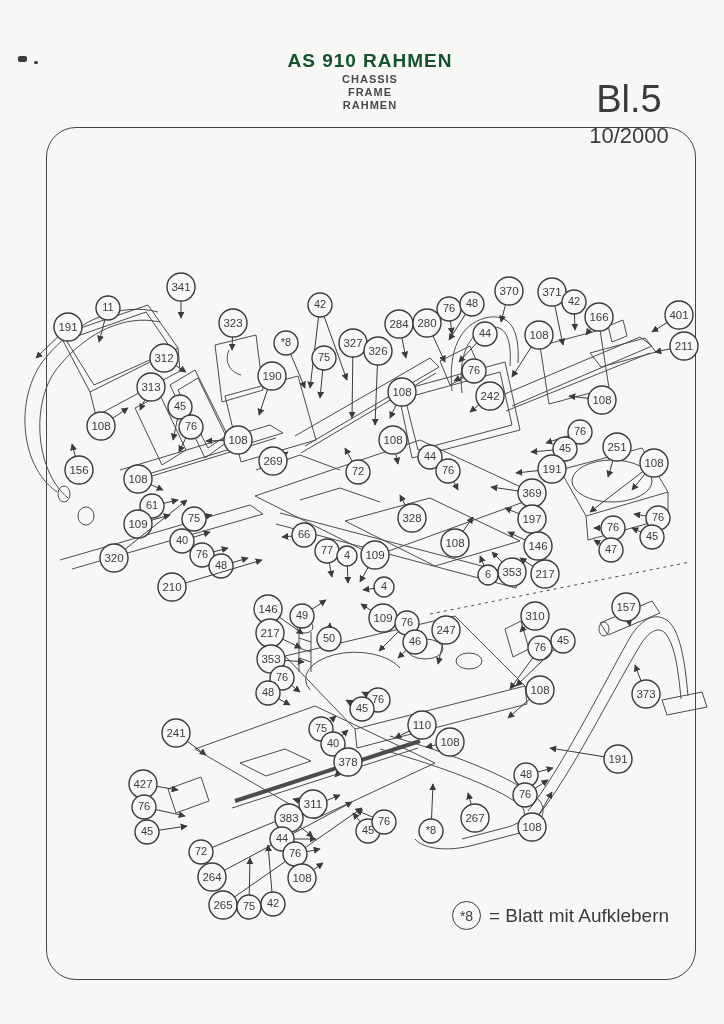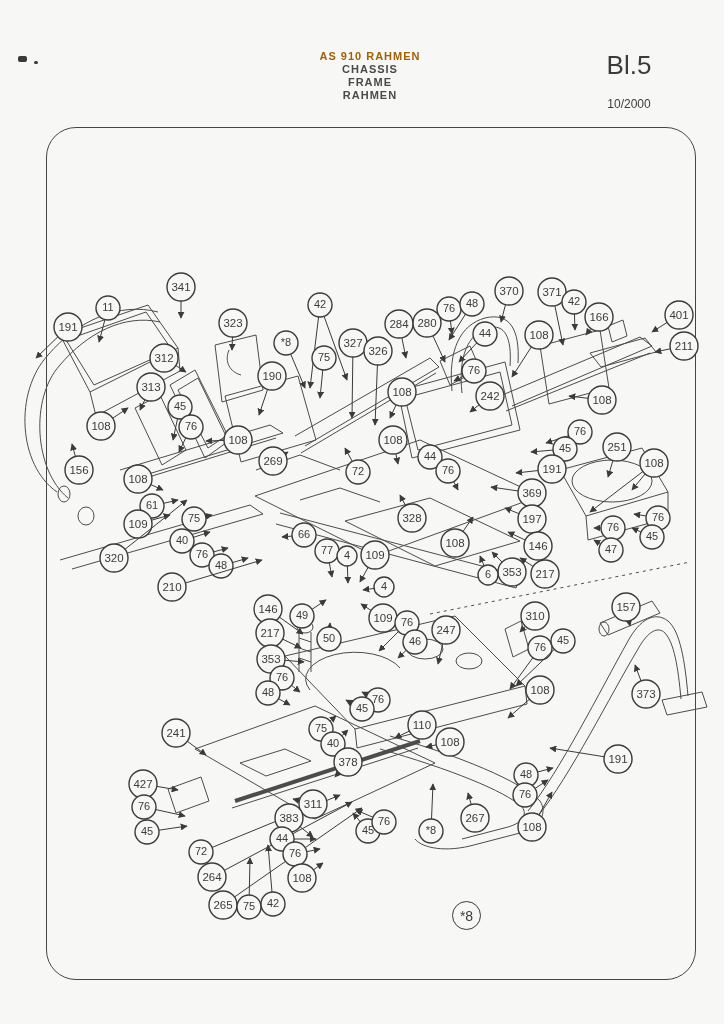--- a/index.html
+++ b/index.html
@@ -4,25 +4,25 @@
 <style>
   html,body{margin:0;padding:0;}
   body{
     width:724px;height:1024px;position:relative;overflow:hidden;
     background:#f7f7f6;
     font-family:"Liberation Sans", sans-serif;
     color:#3a3a3a;
   }
   .header{position:absolute;top:50px;left:0;width:724px;}
   .title-block{position:absolute;left:250px;top:0;width:240px;text-align:center;}
-  .title-main{font-size:11px;font-weight:bold;letter-spacing:1px;color:#a16207;}
+  .title-main{font-size:19px;font-weight:bold;letter-spacing:1px;color:#14532d;}
   .title-sub{font-size:11px;font-weight:bold;color:#4a4a4a;letter-spacing:1px;margin-top:1px;}
   .sheet-block{position:absolute;right:40px;top:0;text-align:center;width:110px;}
-  .sheet-no{font-size:26px;color:#3b3b3b;font-weight:400;}
-  .sheet-date{font-size:12px;color:#3b3b3b;margin-top:16px;}
+  .sheet-no{font-size:38px;color:#3b3b3b;font-weight:400;margin-top:28px;}
+  .sheet-date{font-size:22px;color:#3b3b3b;margin-top:2px;}
   .scan-mark{position:absolute;background:#3a3a3a;border-radius:2px;}
   .frame-border{
     position:absolute;left:46px;top:127px;width:650px;height:853px;
     border:1.6px solid #454545;border-radius:30px;box-sizing:border-box;
     background:transparent;
   }
   svg.diagram{position:absolute;left:0;top:0;}
   .legend{
     position:absolute;left:452px;top:901px;display:flex;align-items:center;gap:8px;
     font-size:19px;color:#3b3b3b;white-space:nowrap;
@@ -718,13 +718,14 @@
       <g>
         <line x1="372.9702596397833" y1="817.27296841705" x2="356" y2="810" stroke="#3b3b3b" stroke-width="1" marker-end="url(#arr)"></line>
         <circle cx="384" cy="822" r="12" fill="#f7f7f6" stroke="#3b3b3b" stroke-width="1.4"></circle>
         <text x="384" y="822.5" text-anchor="middle" dominant-baseline="middle" font-size="11" fill="#3b3b3b" font-family="&quot;Liberation Sans&quot;, sans-serif">76</text>
       </g>
     </g>
 </svg>
 
 <div class="legend">
   <span class="legend-circle">*8</span>
+  <span>= Blatt mit Aufklebern</span>
 </div>
 
 </body></html>

